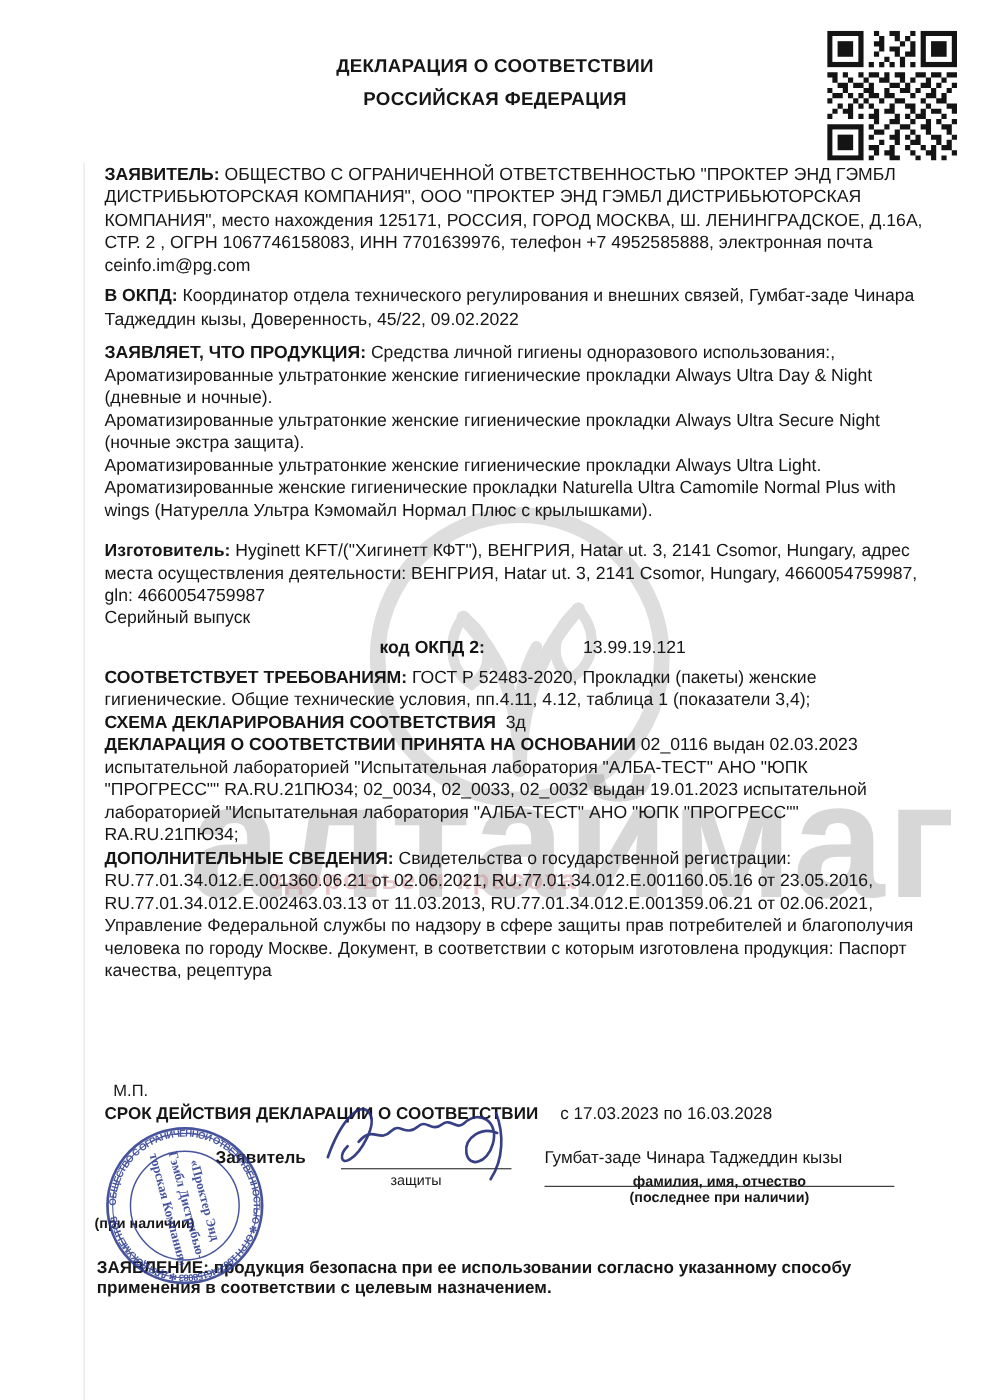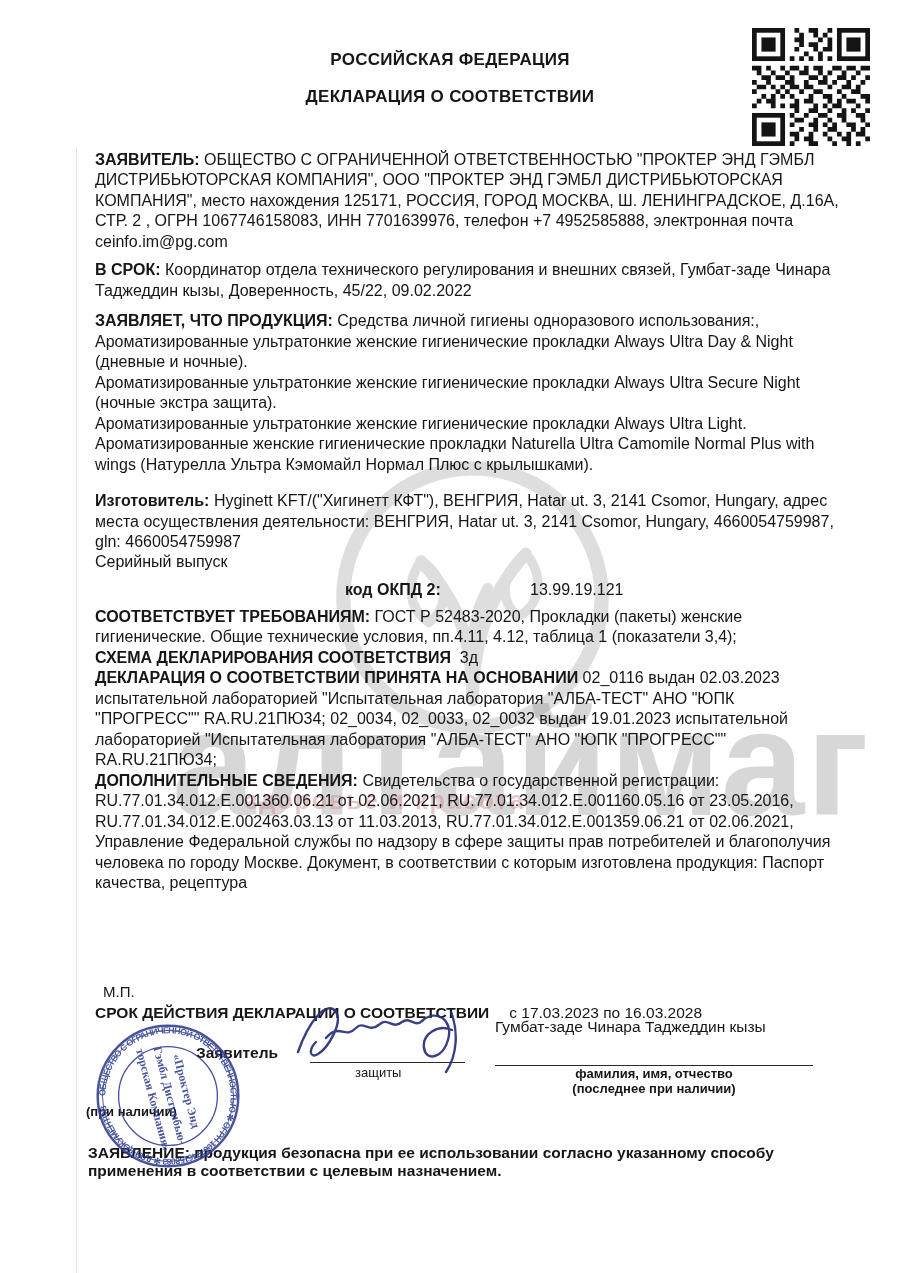--- a/index.html
+++ b/index.html
@@ -25,21 +25,21 @@
   
   .validity{position:absolute;left:95px;top:1004px;font-size:15.5px;z-index:3;}
   .validity b{margin-right:20px;}
   .mp{position:absolute;left:103px;top:983px;font-weight:normal;font-size:15px;z-index:4;}
   .mp-note{position:absolute;left:86px;top:1104px;font-size:13px;font-weight:bold;z-index:4;}
   .applicant-label{position:absolute;left:196px;top:1044px;font-weight:bold;font-size:15.5px;z-index:4;}
   .sig-line{position:absolute;left:310px;top:1018px;width:155px;height:44px;border-bottom:1.6px solid #2a2a2a;z-index:3;}
   .sig-caption{position:absolute;left:355px;top:1065px;font-size:13px;z-index:4;}
   .sig-svg{position:absolute;left:288px;top:990px;width:205px;height:90px;z-index:4;}
   .name-line{position:absolute;left:495px;top:1018px;width:318px;height:44px;border-bottom:1.6px solid #2a2a2a;
-             font-size:15.5px;display:flex;align-items:flex-start;padding-bottom:3px;z-index:3;}
+             font-size:15.5px;display:flex;align-items:flex-end;padding-bottom:16px;z-index:3;}
   .name-caption{position:absolute;left:495px;top:1066px;width:318px;text-align:center;font-size:13px;
                 font-weight:bold;z-index:3;}
   .statement{position:absolute;left:88px;top:1096px;width:748px;font-size:15.5px;font-weight:bold;z-index:4;margin-top:48px;}
   
   .wm-logo{position:absolute;left:330px;top:455px;width:285px;height:285px;opacity:.28;z-index:2;}
   .wm-brand{position:absolute;left:172px;top:688px;font-size:150px;line-height:1;font-weight:bold;
             color:rgba(138,138,138,.34);letter-spacing:2px;z-index:2;}
   .wm-tagline{position:absolute;left:245px;top:786px;font-size:25px;font-weight:bold;
               color:rgba(208,145,150,.5);letter-spacing:2px;z-index:2;}
   
@@ -59,22 +59,22 @@
       <path d="M150,258 C152,185 172,142 206,104" stroke-width="13"></path>
       <path d="M150,212 C150,176 156,158 166,140" stroke-width="11"></path>
       <path d="M96,112 C80,132 82,162 104,176 C128,160 122,128 96,112 Z" stroke-width="10"></path>
       <path d="M206,104 C226,126 222,158 198,170 C176,152 182,122 206,104 Z" stroke-width="10"></path>
     </g>
   </svg>
   <div class="wm-brand">алтаймаг</div>
   <div class="wm-tagline">здоровье и красота</div>
 
   <div class="header">
+    <div class="h-line" style="margin-bottom:10px;">ДЕКЛАРАЦИЯ О СООТВЕТСТВИИ</div>
     <div class="h-line">РОССИЙСКАЯ ФЕДЕРАЦИЯ</div>
-    <div class="h-line" style="margin-bottom:10px;">ДЕКЛАРАЦИЯ О СООТВЕТСТВИИ</div>
   </div>
 
   <svg class="qr" viewBox="0 0 25 25">
     <rect x="0" y="0" width="25" height="25" fill="#ffffff"></rect>
     <g fill="#141414">
       <rect x="0" y="0" width="7" height="7"></rect>
         <rect x="18" y="0" width="7" height="7"></rect>
         <rect x="0" y="18" width="7" height="7"></rect>
     </g>
     <g fill="#ffffff">
@@ -86,21 +86,21 @@
       <rect x="2" y="2" width="3" height="3"></rect>
         <rect x="20" y="2" width="3" height="3"></rect>
         <rect x="2" y="20" width="3" height="3"></rect>
       <path d="M9,0h1v1H9z M12,0h2v1h-2z M16,0h1v1h-1z M10,1h1v1h-1z M13,1h1v1h-1z M15,1h1v1h-1z M9,2h2v1H9z M14,2h1v1h-1z M16,2h1v1h-1z M10,3h1v1h-1z M12,3h2v1h-2z M16,3h1v1h-1z M9,4h1v1H9z M13,4h1v1h-1z M15,4h2v1h-2z M11,5h1v1h-1z M14,5h1v1h-1z M8,6h1v1H8z M10,6h1v1h-1z M12,6h1v1h-1z M14,6h1v1h-1z M16,6h1v1h-1z M6,8h1v1H6z M6,10h1v1H6z M6,12h1v1H6z M6,14h1v1H6z M6,16h1v1H6z M0,8h2v1H0z M3,8h1v1H3z M8,8h2v1H8z M11,8h1v1h-1z M13,8h2v1h-2z M17,8h2v1h-2z M20,8h2v1h-2z M23,8h2v1h-2z M1,9h1v1H1z M4,9h1v1H4z M7,9h1v1H7z M10,9h2v1h-2z M14,9h1v1h-1z M16,9h1v1h-1z M19,9h1v1h-1z M22,9h1v1h-1z M2,10h2v1H2z M5,10h1v1H5z M8,10h1v1H8z M12,10h2v1h-2z M15,10h1v1h-1z M18,10h2v1h-2z M21,10h1v1h-1z M24,10h1v1h-1z M0,11h1v1H0z M3,11h1v1H3z M7,11h2v1H7z M11,11h1v1h-1z M14,11h2v1h-2z M17,11h1v1h-1z M20,11h1v1h-1z M23,11h1v1h-1z M1,12h2v1H1z M4,12h1v1H4z M8,12h2v1H8z M11,12h2v1h-2z M16,12h1v1h-1z M19,12h2v1h-2z M22,12h1v1h-1z M0,13h1v1H0z M5,13h1v1H5z M7,13h1v1H7z M10,13h1v1h-1z M13,13h2v1h-2z M18,13h1v1h-1z M21,13h2v1h-2z M2,14h1v1H2z M4,14h1v1H4z M8,14h1v1H8z M12,14h1v1h-1z M15,14h2v1h-2z M19,14h1v1h-1z M23,14h2v1h-2z M1,15h1v1H1z M3,15h2v1H3z M9,15h1v1H9z M11,15h2v1h-2z M16,15h1v1h-1z M18,15h1v1h-1z M20,15h2v1h-2z M24,15h1v1h-1z M0,16h1v1H0z M4,16h1v1H4z M8,16h2v1H8z M13,16h1v1h-1z M15,16h1v1h-1z M17,16h2v1h-2z M22,16h1v1h-1z M9,17h1v1H9z M12,17h2v1h-2z M16,17h1v1h-1z M19,17h1v1h-1z M21,17h1v1h-1z M24,17h1v1h-1z M8,18h1v1H8z M11,18h1v1h-1z M14,18h2v1h-2z M18,18h2v1h-2z M22,18h2v1h-2z M9,19h2v1H9z M13,19h1v1h-1z M16,19h1v1h-1z M19,19h1v1h-1z M23,19h1v1h-1z M8,20h1v1H8z M12,20h2v1h-2z M15,20h1v1h-1z M17,20h1v1h-1z M20,20h2v1h-2z M24,20h1v1h-1z M10,21h1v1h-1z M13,21h1v1h-1z M16,21h2v1h-2z M21,21h1v1h-1z M23,21h1v1h-1z M8,22h2v1H8z M12,22h1v1h-1z M15,22h1v1h-1z M18,22h1v1h-1z M20,22h1v1h-1z M22,22h2v1h-2z M9,23h1v1H9z M11,23h2v1h-2z M16,23h1v1h-1z M19,23h2v1h-2z M24,23h1v1h-1z M8,24h1v1H8z M12,24h2v1h-2z M17,24h1v1h-1z M20,24h1v1h-1z M22,24h1v1h-1z"></path>
     </g>
   </svg>
 
   <div class="content">
     <p><b>ЗАЯВИТЕЛЬ:</b> <span>ОБЩЕСТВО С ОГРАНИЧЕННОЙ ОТВЕТСТВЕННОСТЬЮ "ПРОКТЕР ЭНД ГЭМБЛ ДИСТРИБЬЮТОРСКАЯ КОМПАНИЯ", ООО "ПРОКТЕР ЭНД ГЭМБЛ ДИСТРИБЬЮТОРСКАЯ КОМПАНИЯ", место нахождения 125171, РОССИЯ, ГОРОД МОСКВА, Ш. ЛЕНИНГРАДСКОЕ, Д.16А, СТР. 2 , ОГРН 1067746158083, ИНН 7701639976, телефон +7 4952585888, электронная почта ceinfo.im@pg.com</span></p>
 
-    <p class="mt8"><b>В СРОК:</b> <span>Координатор отдела технического регулирования и внешних связей, Гумбат-заде Чинара Таджеддин кызы, Доверенность, 45/22, 09.02.2022</span></p>
+    <p class="mt8"><b>В ОКПД:</b> <span>Координатор отдела технического регулирования и внешних связей, Гумбат-заде Чинара Таджеддин кызы, Доверенность, 45/22, 09.02.2022</span></p>
 
     <p class="mt10"><b>ЗАЯВЛЯЕТ, ЧТО ПРОДУКЦИЯ:</b> <span class="preline">Средства личной гигиены одноразового использования:,
 Ароматизированные ультратонкие женские гигиенические прокладки Always Ultra Day &amp; Night (дневные и ночные).
 Ароматизированные ультратонкие женские гигиенические прокладки Always Ultra Secure Night (ночные экстра защита).
 Ароматизированные ультратонкие женские гигиенические прокладки Always Ultra Light.
 Ароматизированные женские гигиенические прокладки Naturella Ultra Camomile Normal Plus with wings (Натурелла Ультра Кэмомайл Нормал Плюс с крылышками).</span></p>
 
     <p class="mt16"><b>Изготовитель:</b> <span class="preline">Hyginett KFT/("Хигинетт КФТ"), ВЕНГРИЯ, Hatar ut. 3, 2141 Csomor, Hungary, адрес места осуществления деятельности: ВЕНГРИЯ, Hatar ut. 3, 2141 Csomor, Hungary, 4660054759987,
 gln: 4660054759987
 Серийный выпуск</span></p>

